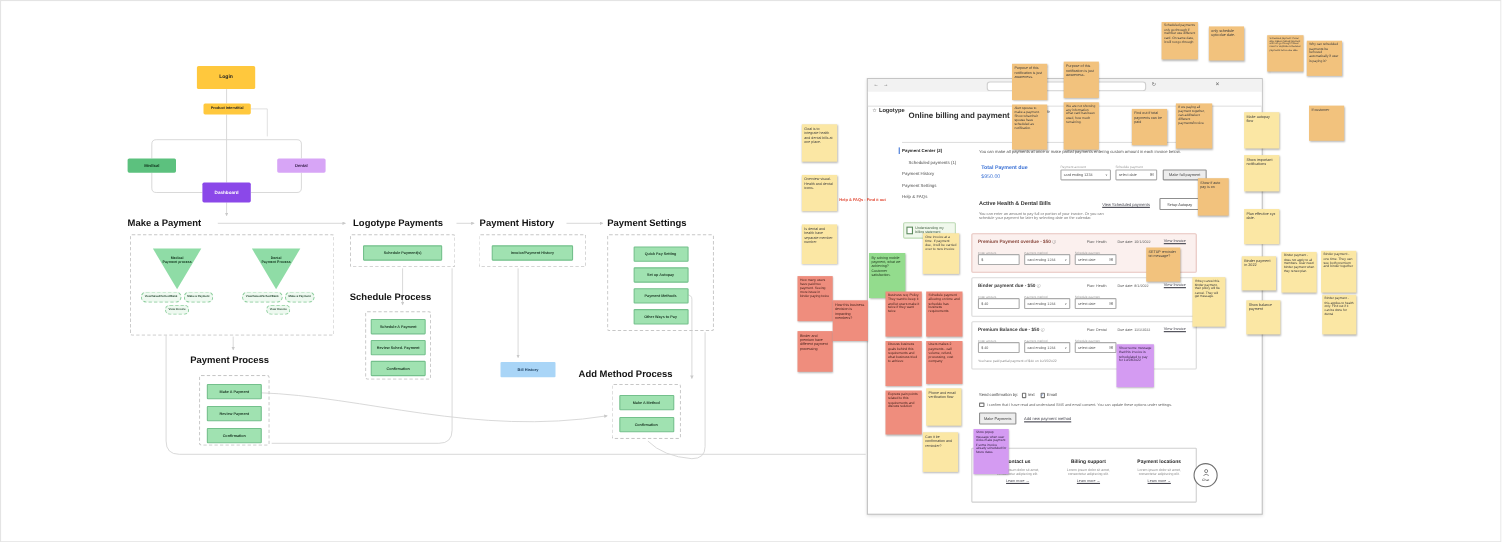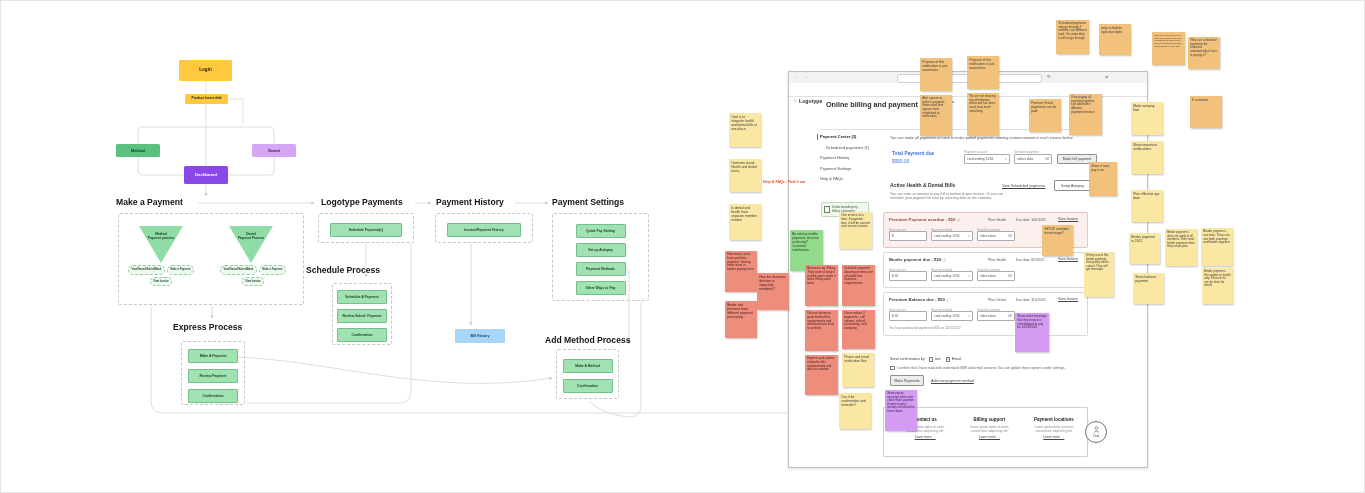--- a/index.html
+++ b/index.html
@@ -152,23 +152,23 @@
   <div class="node" style="left:178px;top:59px;width:53px;height:21px;background:#FFC83D;font-size:4.6px">Login</div>
   <div class="node" style="left:184px;top:93px;width:43px;height:10px;background:#FFC83D;font-size:3.4px">Product Interstitial</div>
   <div class="node" style="left:115px;top:143px;width:44px;height:13px;background:#5CC17E;font-size:3.8px;color:#10331d">Medical</div>
   <div class="node" style="left:251px;top:143px;width:44px;height:13px;background:#D7A5F6;font-size:3.8px;color:#36204a">Dental</div>
   <div class="node" style="left:183px;top:165px;width:44px;height:18px;background:#8B48E9;font-size:4.2px;color:#fff">Dashboard</div>
 
   <div class="fc-head" style="left:115px;top:196px">Make a Payment</div>
   <div class="fc-head" style="left:320px;top:196px">Logotype Payments</div>
   <div class="fc-head" style="left:435px;top:196px">Payment History</div>
   <div class="fc-head" style="left:551px;top:196px">Payment Settings</div>
-  <div class="fc-head" style="left:305px;top:264px">Schedule Process</div>
-  <div class="fc-head" style="left:172px;top:321px">Express Process</div>
-  <div class="fc-head" style="left:544px;top:334px">Add Method Process</div>
+  <div class="fc-head" style="left:317px;top:264px">Schedule Process</div>
+  <div class="fc-head" style="left:172px;top:321px">Payment Process</div>
+  <div class="fc-head" style="left:525px;top:334px">Add Method Process</div>
 
   <div class="dash-box" style="left:117px;top:212px;width:186px;height:92px"></div>
   <div class="tri" style="left:138px;top:225px"></div>
   <div class="tri-label" style="left:138px;top:231px">Medical
 Payment process</div>
   <div class="tri" style="left:228px;top:225px"></div>
   <div class="tri-label" style="left:228px;top:231px">Dental
 Payment Process</div>
   <div class="pills" style="left:124px;top:264px;width:72px">
       <div class="pill">View/Saved/Sched/Bank</div>

